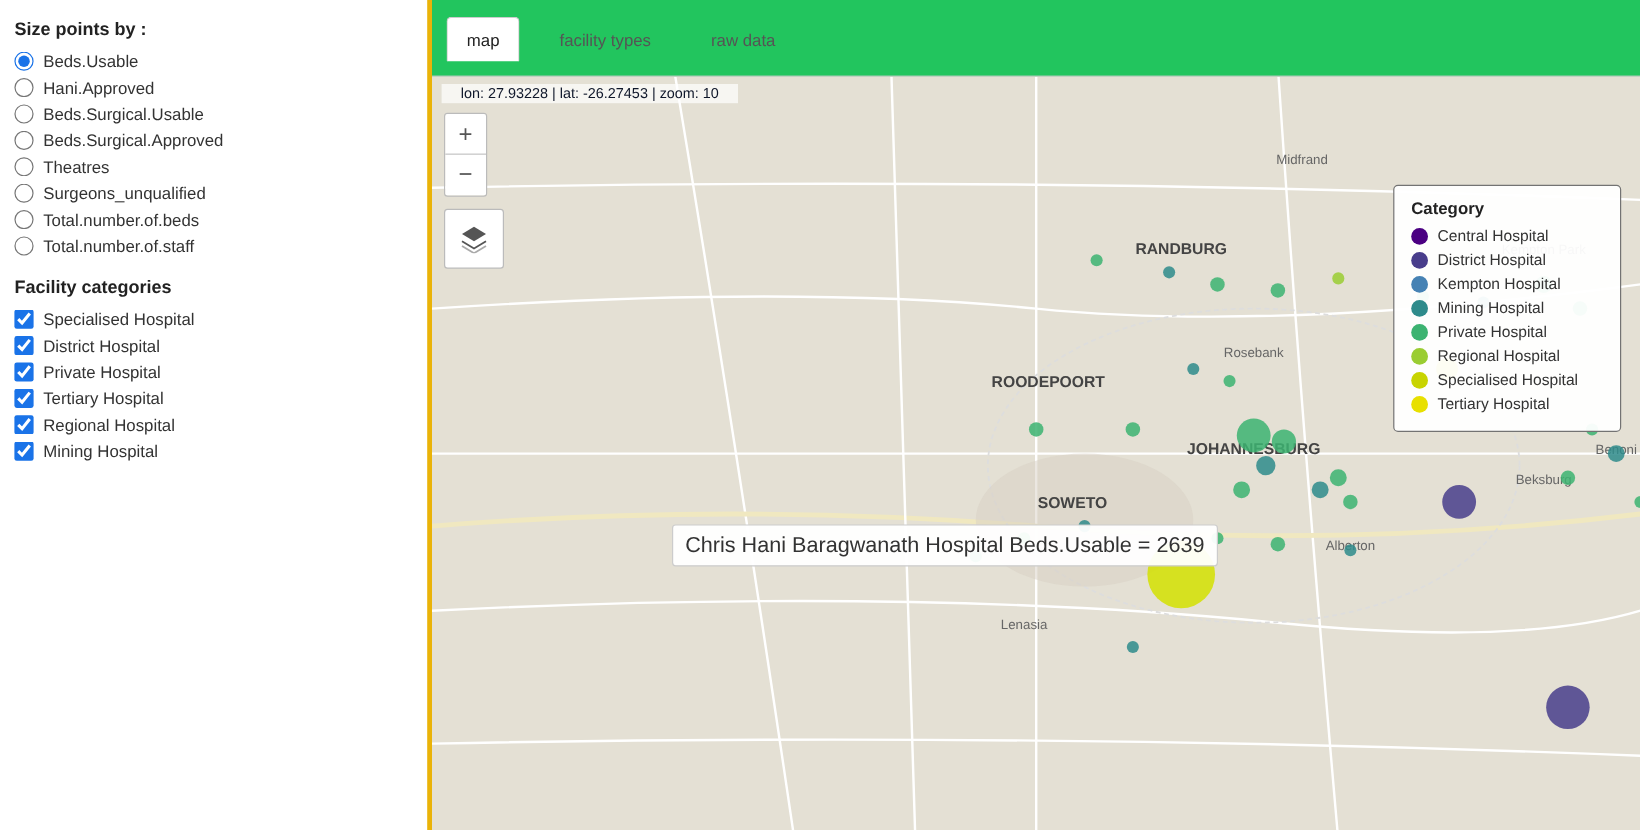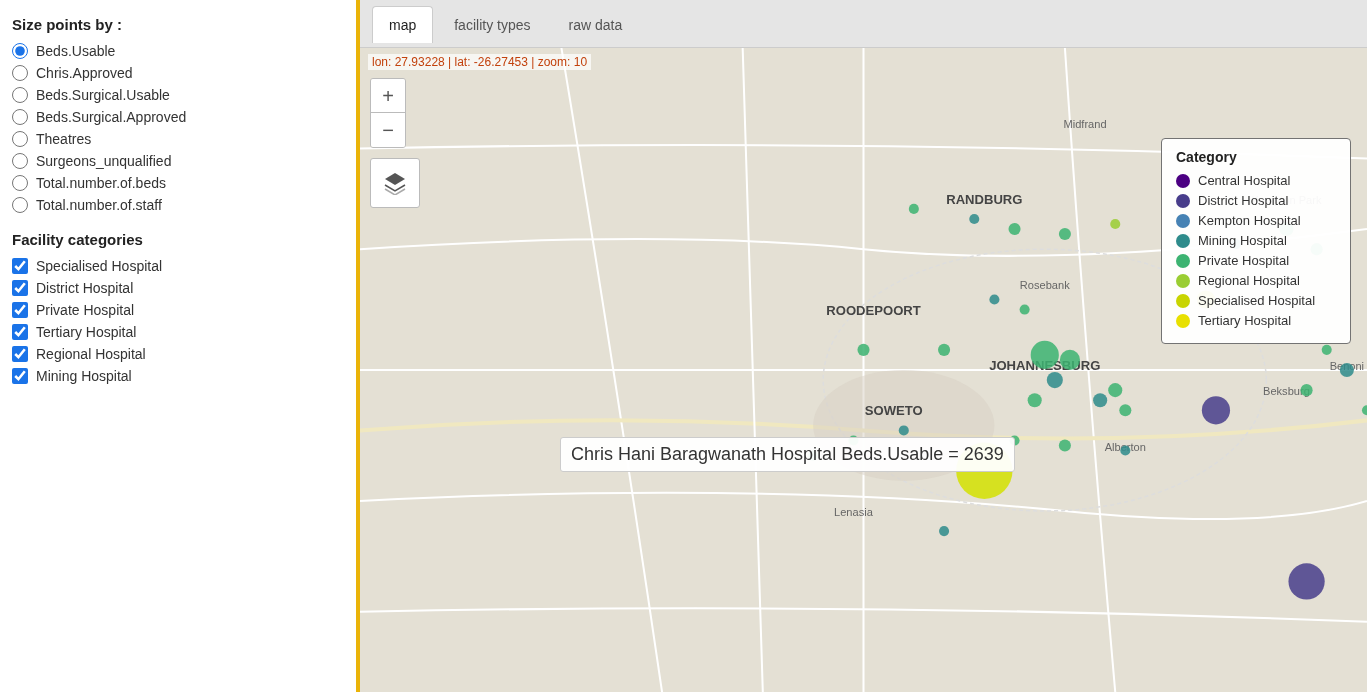--- a/index.html
+++ b/index.html
@@ -61,23 +61,23 @@
       flex-direction: column;
       overflow: hidden;
     }
 
     
     #tabs-bar {
       display: flex;
       align-items: center;
       border-bottom: 1px solid #ccc;
       padding: 0 12px;
-      background: #e5e5e5;
-      height: 48px;
-      gap: 4px;
+      background: #22c55e;
+      height: 64px;
+      gap: 16px;
     }
 
     .tab-btn {
       padding: 10px 16px;
       border: 1px solid transparent;
       border-bottom: none;
       background: transparent;
       cursor: pointer;
       font-size: 14px;
       color: #555;
@@ -100,24 +100,24 @@
       position: relative;
       background: #e8e0d8;
       overflow: hidden;
     }
 
     #map-coords {
       position: absolute;
       top: 6px;
       left: 8px;
       font-size: 12px;
-      color: #c2410c;
+      color: #0f172a;
       z-index: 10;
       background: rgba(255,255,255,0.7);
-      padding: 1px 4px;
+      padding: 1px 16px;
     }
 
     
     .zoom-controls {
       position: absolute;
       top: 30px;
       left: 10px;
       z-index: 20;
       display: flex;
       flex-direction: column;
@@ -248,21 +248,21 @@
 <div id="left-panel">
   <div class="section-title">Size points by :</div>
 
   <div class="radio-group" id="radio-group">
       <label class="radio-item">
         <input type="radio" name="size_by" checked="" style="">
         <span>Beds.Usable</span>
       </label>
       <label class="radio-item">
         <input type="radio" name="size_by" style="">
-        <span>Chris.Approved</span>
+        <span>Hani.Approved</span>
       </label>
       <label class="radio-item">
         <input type="radio" name="size_by" style="">
         <span>Beds.Surgical.Usable</span>
       </label>
       <label class="radio-item">
         <input type="radio" name="size_by" style="">
         <span>Beds.Surgical.Approved</span>
       </label>
       <label class="radio-item">

